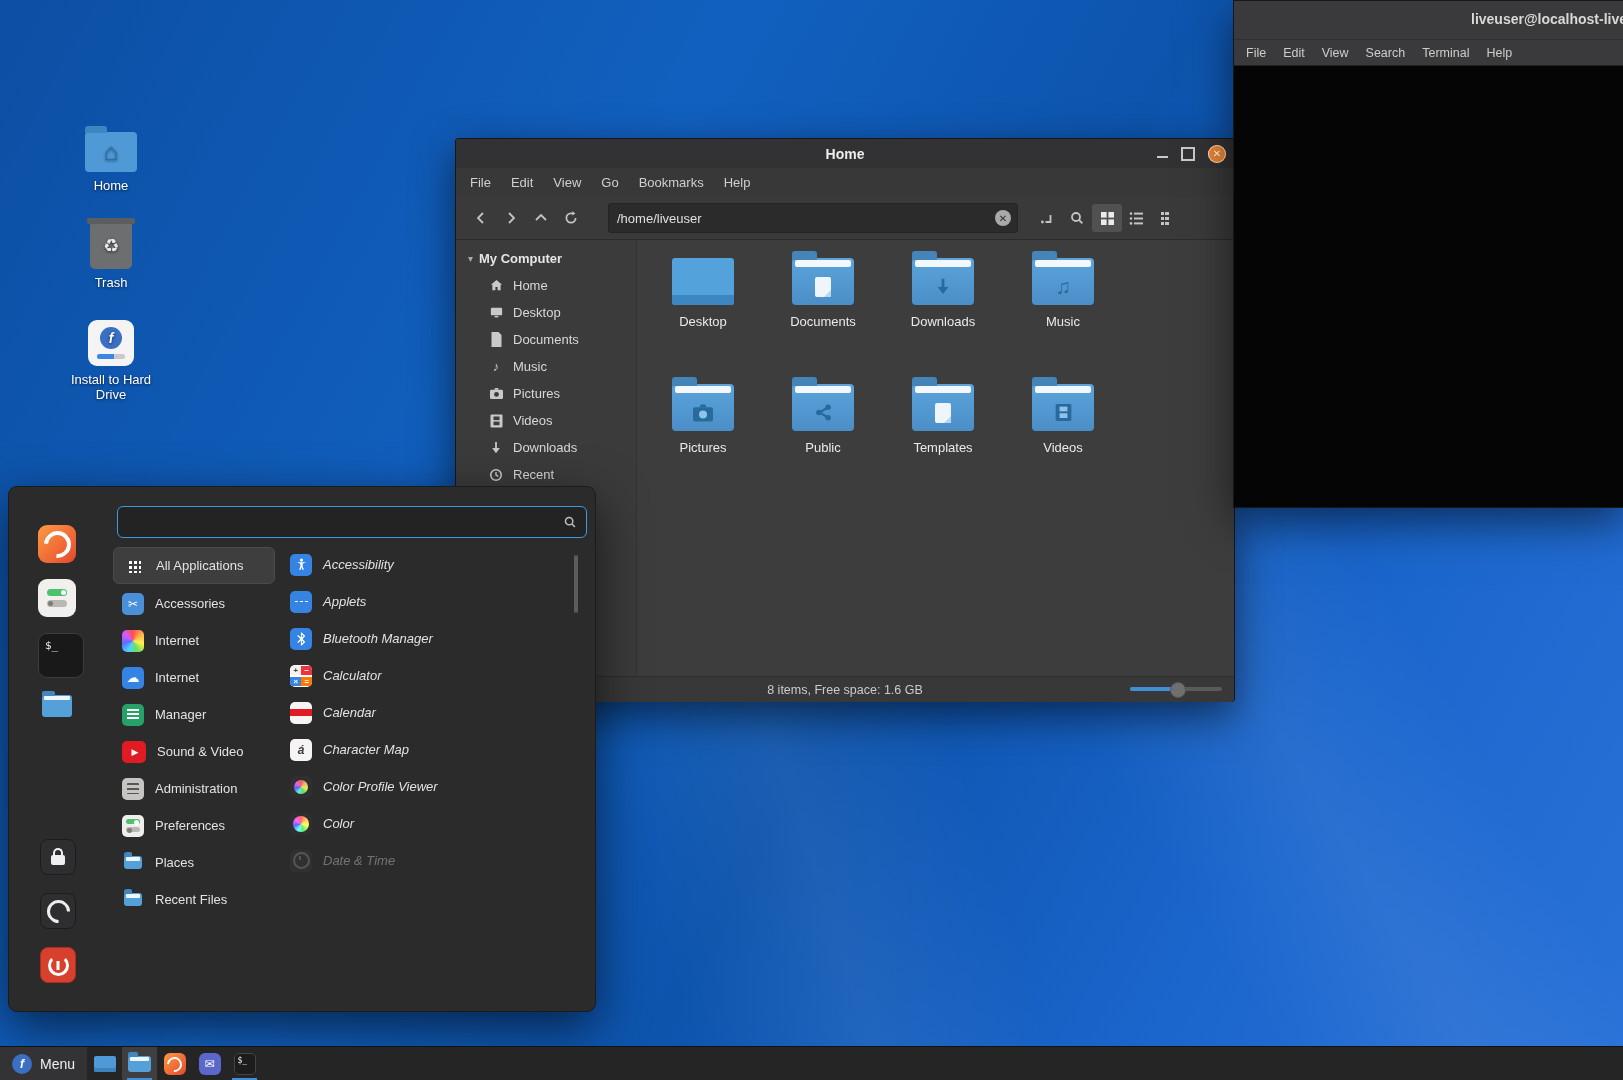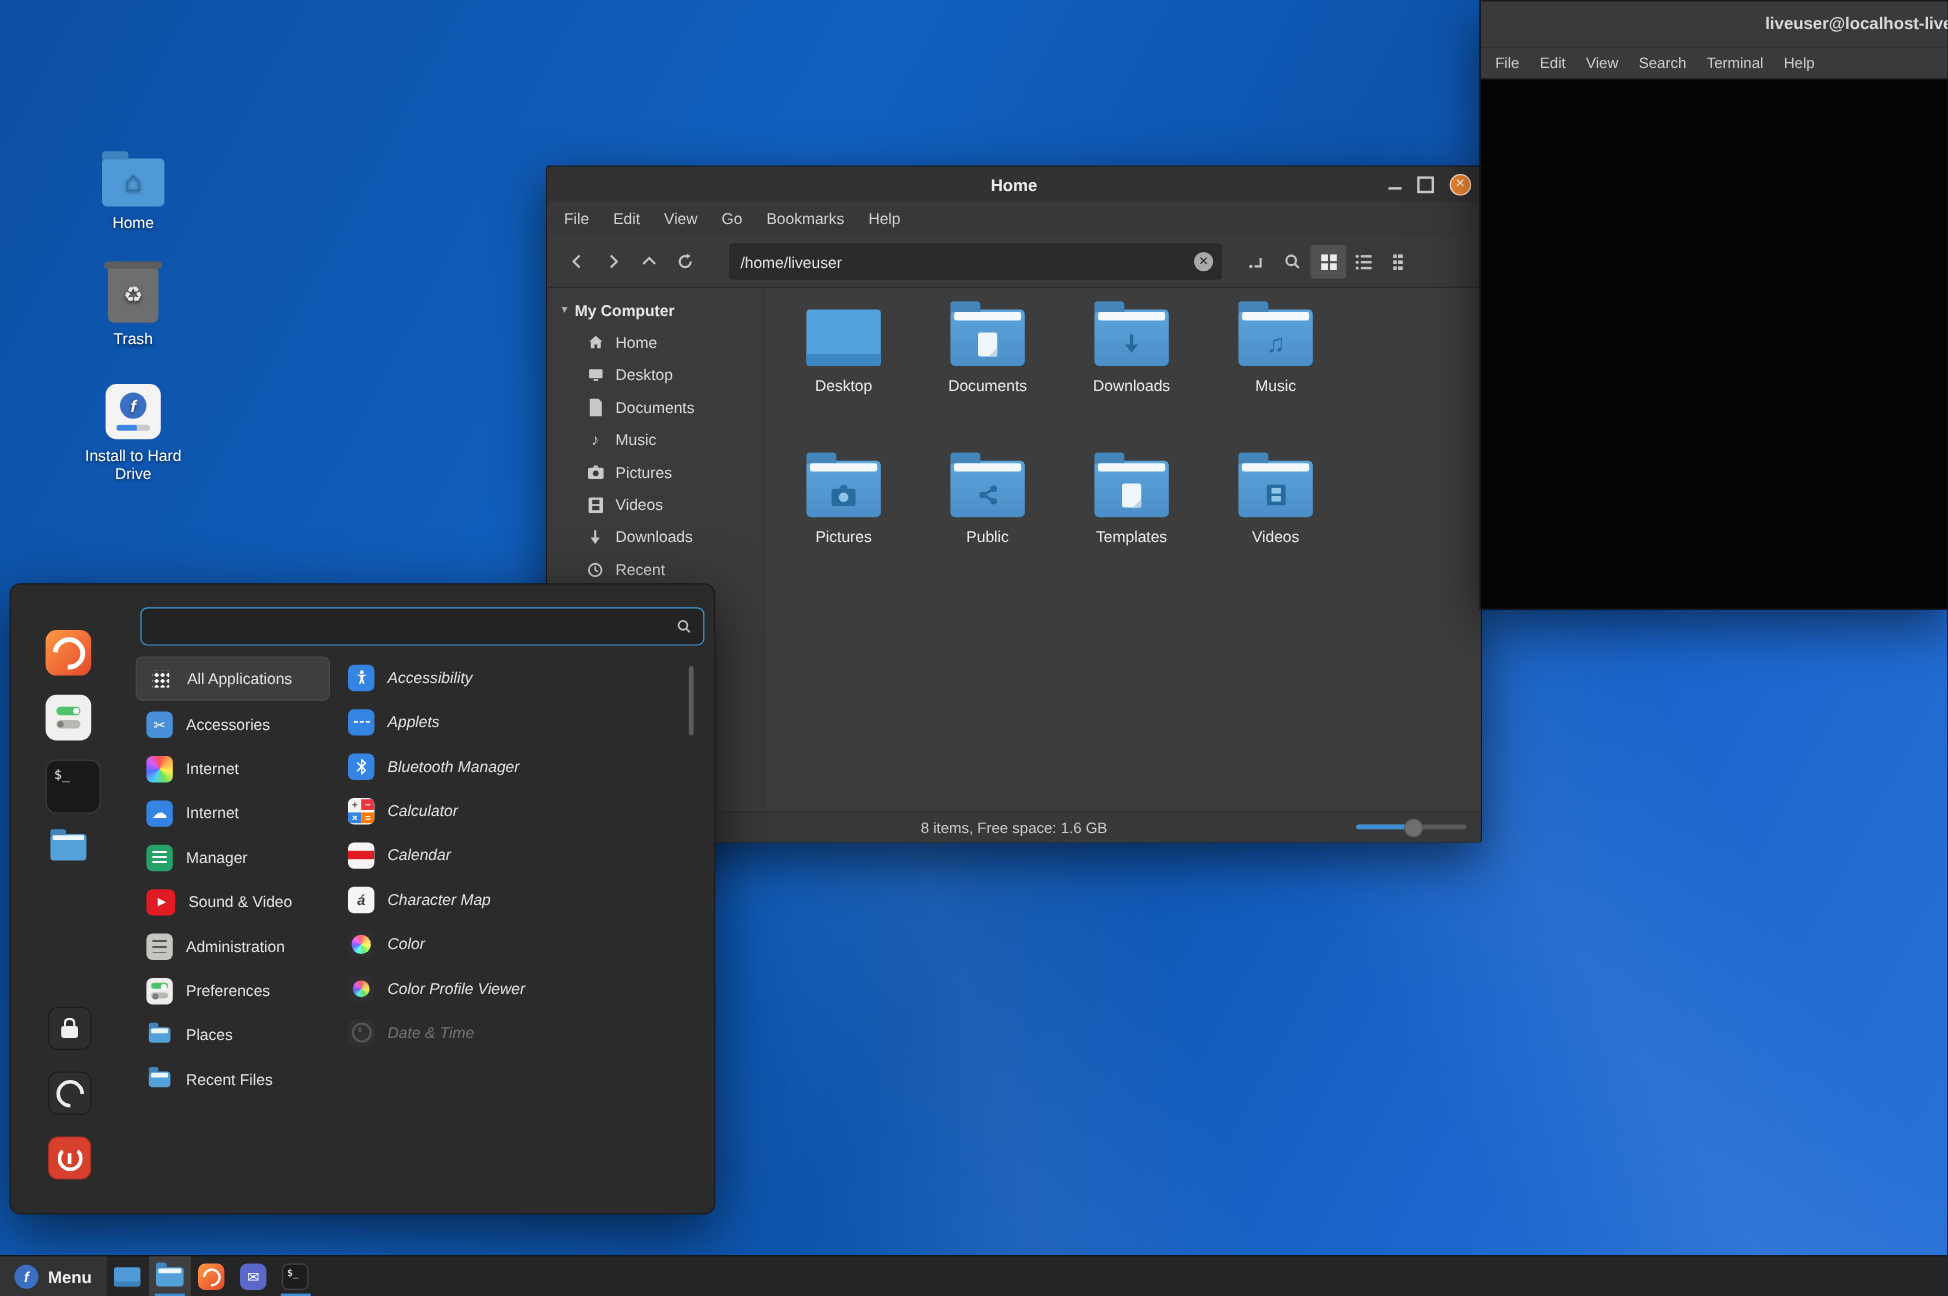--- a/index.html
+++ b/index.html
@@ -162,21 +162,21 @@
           background:conic-gradient(#f66,#fc6,#ff6,#6e6,#6ff,#66f,#f6f,#f66);}
   .gi-colorv .cwheel{width:14px;height:14px;opacity:.9;}
   .gi-datetime{background:#3a3a3c;}
   .clockg{width:13px;height:13px;border:2px solid #9a9996;border-radius:50%;position:relative;}
   .clockg::after{content:"";position:absolute;left:4px;top:2px;width:2px;height:4px;background:#9a9996;}
   .sscroll{position:absolute;left:565px;top:68px;width:4px;height:58px;border-radius:2px;background:#5c5c5c;}
   
   .panel{position:absolute;left:0;top:1046px;width:100%;height:34px;background:#252526;border-top:1px solid #121213;
          display:flex;align-items:stretch;}
   .menu-btn{display:flex;align-items:center;gap:8px;padding:0 12px;background:#333335;}
-  .menu-btn .lbl{color:#f0f0f0;font-weight:bold;font-size:14px;}
+  .menu-btn .lbl{color:#f0f0f0;font-weight:normal;font-size:14px;}
   .slot{width:35px;display:flex;align-items:center;justify-content:center;position:relative;}
   .slot.open{background:#3f3f41;}
   .slot.running::after{content:"";position:absolute;left:5px;right:5px;bottom:0;height:3px;background:#3f8fd6;}
   .scr{width:22px;height:16px;background:#4f9ad6;border-radius:2px;box-shadow:inset 0 -4px 0 #3c83bd;}
   .slot .mfold{width:23px;height:16px;}
   .ffmini{width:22px;height:22px;border-radius:6px;background:linear-gradient(135deg,#ff9a44,#e4482c);
           display:flex;align-items:center;justify-content:center;}
   .ffmini i{width:11px;height:11px;border:2.5px solid #fff;border-radius:50%;border-left-color:transparent;transform:rotate(-40deg);}
   .mailmini{width:22px;height:22px;border-radius:6px;background:#5b67c9;color:#fff;font-size:12px;
             display:flex;align-items:center;justify-content:center;}
@@ -611,30 +611,30 @@
         <span class="gi gi-calendar">
             <span class="calband"></span>
           </span>
         <span class="lbl">Calendar</span>
         </div>
       <div class="mrow">
         <span class="gi gi-charmap">á</span>
         <span class="lbl">Character Map</span>
         </div>
       <div class="mrow">
+        <span class="gi gi-colorv">
+            <span class="cwheel"></span>
+          </span>
+        <span class="lbl">Color Profile Viewer</span>
+        </div>
+      <div class="mrow">
         <span class="gi gi-color">
             <span class="cwheel"></span>
           </span>
         <span class="lbl">Color</span>
-        </div>
-      <div class="mrow">
-        <span class="gi gi-colorv">
-            <span class="cwheel"></span>
-          </span>
-        <span class="lbl">Color Profile Viewer</span>
         </div>
       <div class="mrow faded">
         <span class="gi gi-datetime">
             <span class="clockg"></span>
           </span>
         <span class="lbl">Date &amp; Time</span>
         </div>
     </div>
     <span class="sscroll"></span>
   </div>

